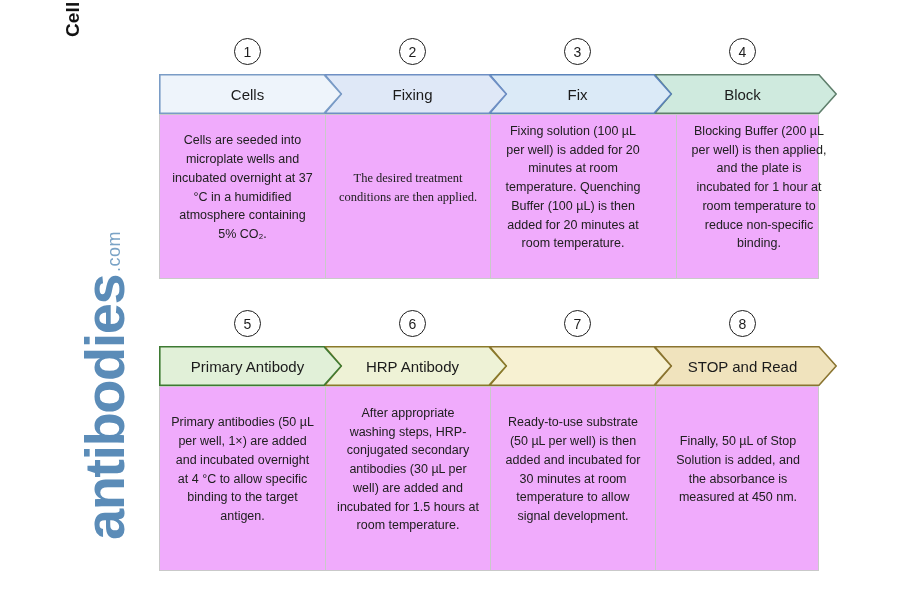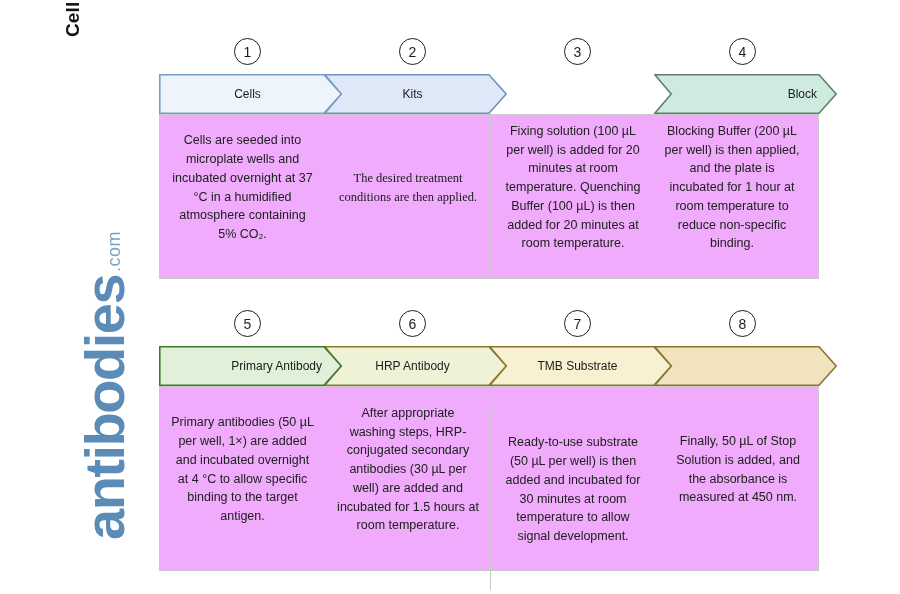--- a/index.html
+++ b/index.html
@@ -97,21 +97,21 @@
     height: 40px;
   }
   .chevron {
     position: absolute;
     top: 0;
     height: 40px;
     box-sizing: border-box;
     display: flex;
     align-items: center;
     justify-content: center;
-    font-size: 12px;
+    font-size: 15px;
     color: #1b1b1b;
   }
   .chev-bg {
     position: absolute;
     inset: 0;
   }
   .chev-bg svg { display: block; width: 100%; height: 100%; }
   .chev-label {
     position: relative;
     z-index: 2;
@@ -173,55 +173,63 @@
             </svg>
           </div>
           <span class="chev-label">Cells</span>
         </div>
         <div class="chevron" style="left: 165px; width: 183px; z-index: 3;">
           <div class="chev-bg">
             <svg viewBox="0 0 183 40" preserveAspectRatio="none">
               <polygon points="0.8,0.8 165.0,0.8 182.2,20 165.0,39.2 0.8,39.2 17.2,20" fill="#dfe8f7" stroke="#6f8fc4" stroke-width="1.6" stroke-linejoin="miter"></polygon>
             </svg>
           </div>
-          <span class="chev-label">Kits</span>
-        </div>
-        <div class="chevron" style="left: 495px; width: 183px; z-index: 1; justify-content: flex-end;">
+          <span class="chev-label">Fixing</span>
+        </div>
+        <div class="chevron" style="left: 330px; width: 183px; z-index: 2;">
+          <div class="chev-bg">
+            <svg viewBox="0 0 183 40" preserveAspectRatio="none">
+              <polygon points="0.8,0.8 165.0,0.8 182.2,20 165.0,39.2 0.8,39.2 17.2,20" fill="#dbeaf7" stroke="#5b84bb" stroke-width="1.6" stroke-linejoin="miter"></polygon>
+            </svg>
+          </div>
+          <span class="chev-label">Fix</span>
+        </div>
+        <div class="chevron" style="left: 495px; width: 183px; z-index: 1;">
           <div class="chev-bg">
             <svg viewBox="0 0 183 40" preserveAspectRatio="none">
               <polygon points="0.8,0.8 165.0,0.8 182.2,20 165.0,39.2 0.8,39.2 17.2,20" fill="#cfeade" stroke="#5f7f6c" stroke-width="1.6" stroke-linejoin="miter"></polygon>
             </svg>
           </div>
           <span class="chev-label">Block</span>
         </div>
       </div>
       <div class="bodies" style="width: 660px; height: 165px;">
         <div class="body-cell" style="left: 0px; width: 165px;">
           <div class="body-text">Cells are seeded into microplate wells and incubated overnight at 37 °C in a humidified atmosphere containing 5% CO₂.</div>
         </div>
         <div class="body-cell" style="left: 165px; width: 165px; border-left: 1.3px solid rgb(201, 201, 201); font-family: Liberation Serif, serif;">
           <div class="body-text">The desired treatment conditions are then applied.</div>
         </div>
         <div class="body-cell" style="left: 330px; width: 165px; border-left: 1.3px solid rgb(201, 201, 201);">
           <div class="body-text">Fixing solution (100 µL per well) is added for 20 minutes at room temperature. Quenching Buffer (100 µL) is then added for 20 minutes at room temperature.</div>
         </div>
-        <div class="body-cell" style="left: 489px; width: 165px; border-left: 1.3px solid rgb(201, 201, 201);">
+        <div class="body-cell" style="left: 516px; width: 165px; border-left: 1.3px solid rgb(201, 201, 201);">
           <div class="body-text">Blocking Buffer (200 µL per well) is then applied, and the plate is incubated for 1 hour at room temperature to reduce non-specific binding.</div>
         </div>
       </div>
     </div>
     <div class="flow-row row-2">
       <div class="numbers" style="width: 678px;">
         <div class="num-circle" style="left: 75px;">5</div>
         <div class="num-circle" style="left: 240px;">6</div>
         <div class="num-circle" style="left: 405px;">7</div>
         <div class="num-circle" style="left: 570px;">8</div>
       </div>
       <div class="chevron-band" style="width: 678px;">
-        <div class="chevron" style="left: 0px; width: 183px; z-index: 4; justify-content: flex-end;">
+        <div class="chevron" style="left: 0px; width: 183px; z-index: 4;">
           <div class="chev-bg">
             <svg viewBox="0 0 183 40" preserveAspectRatio="none">
               <polygon points="0.8,0.8 165.0,0.8 182.2,20 165.0,39.2 0.8,39.2" fill="#e1f0d8" stroke="#3e7a33" stroke-width="1.6" stroke-linejoin="miter"></polygon>
             </svg>
           </div>
           <span class="chev-label">Primary Antibody</span>
         </div>
         <div class="chevron" style="left: 165px; width: 183px; z-index: 3; justify-content: center;">
           <div class="chev-bg">
             <svg viewBox="0 0 183 40" preserveAspectRatio="none">
@@ -229,38 +237,38 @@
             </svg>
           </div>
           <span class="chev-label">HRP Antibody</span>
         </div>
         <div class="chevron" style="left: 330px; width: 183px; z-index: 2;">
           <div class="chev-bg">
             <svg viewBox="0 0 183 40" preserveAspectRatio="none">
               <polygon points="0.8,0.8 165.0,0.8 182.2,20 165.0,39.2 0.8,39.2 17.2,20" fill="#f7f1d2" stroke="#8a7430" stroke-width="1.6" stroke-linejoin="miter"></polygon>
             </svg>
           </div>
-          <span class="chev-label">TMB Substrate</span>
         </div>
         <div class="chevron" style="left: 495px; width: 183px; z-index: 1;">
           <div class="chev-bg">
             <svg viewBox="0 0 183 40" preserveAspectRatio="none">
               <polygon points="0.8,0.8 165.0,0.8 182.2,20 165.0,39.2 0.8,39.2 17.2,20" fill="#f0e3bd" stroke="#8a7430" stroke-width="1.6" stroke-linejoin="miter"></polygon>
             </svg>
           </div>
+          <span class="chev-label">STOP and Read</span>
         </div>
       </div>
       <div class="bodies" style="width: 660px; height: 185px;">
         <div class="body-cell" style="left: 0px; width: 165px;">
           <div class="body-text">Primary antibodies (50 µL per well, 1×) are added and incubated overnight at 4 °C to allow specific binding to the target antigen.</div>
         </div>
         <div class="body-cell" style="left: 165px; width: 165px; border-left: 1.3px solid rgb(201, 201, 201);">
           <div class="body-text">After appropriate washing steps, HRP-conjugated secondary antibodies (30 µL per well) are added and incubated for 1.5 hours at room temperature.</div>
         </div>
-        <div class="body-cell" style="left: 330px; width: 165px; border-left: 1.3px solid rgb(201, 201, 201); margin-top: 20px;">
+        <div class="body-cell" style="left: 330px; width: 165px; border-left: 1.3px solid rgb(201, 201, 201);">
           <div class="body-text">Ready-to-use substrate (50 µL per well) is then added and incubated for 30 minutes at room temperature to allow signal development.</div>
         </div>
         <div class="body-cell" style="left: 495px; width: 165px; border-left: 1.3px solid rgb(201, 201, 201);">
           <div class="body-text">Finally, 50 µL of Stop Solution is added, and the absorbance is measured at 450 nm.</div>
         </div>
       </div>
     </div>
   </div>
 
 </body></html>

